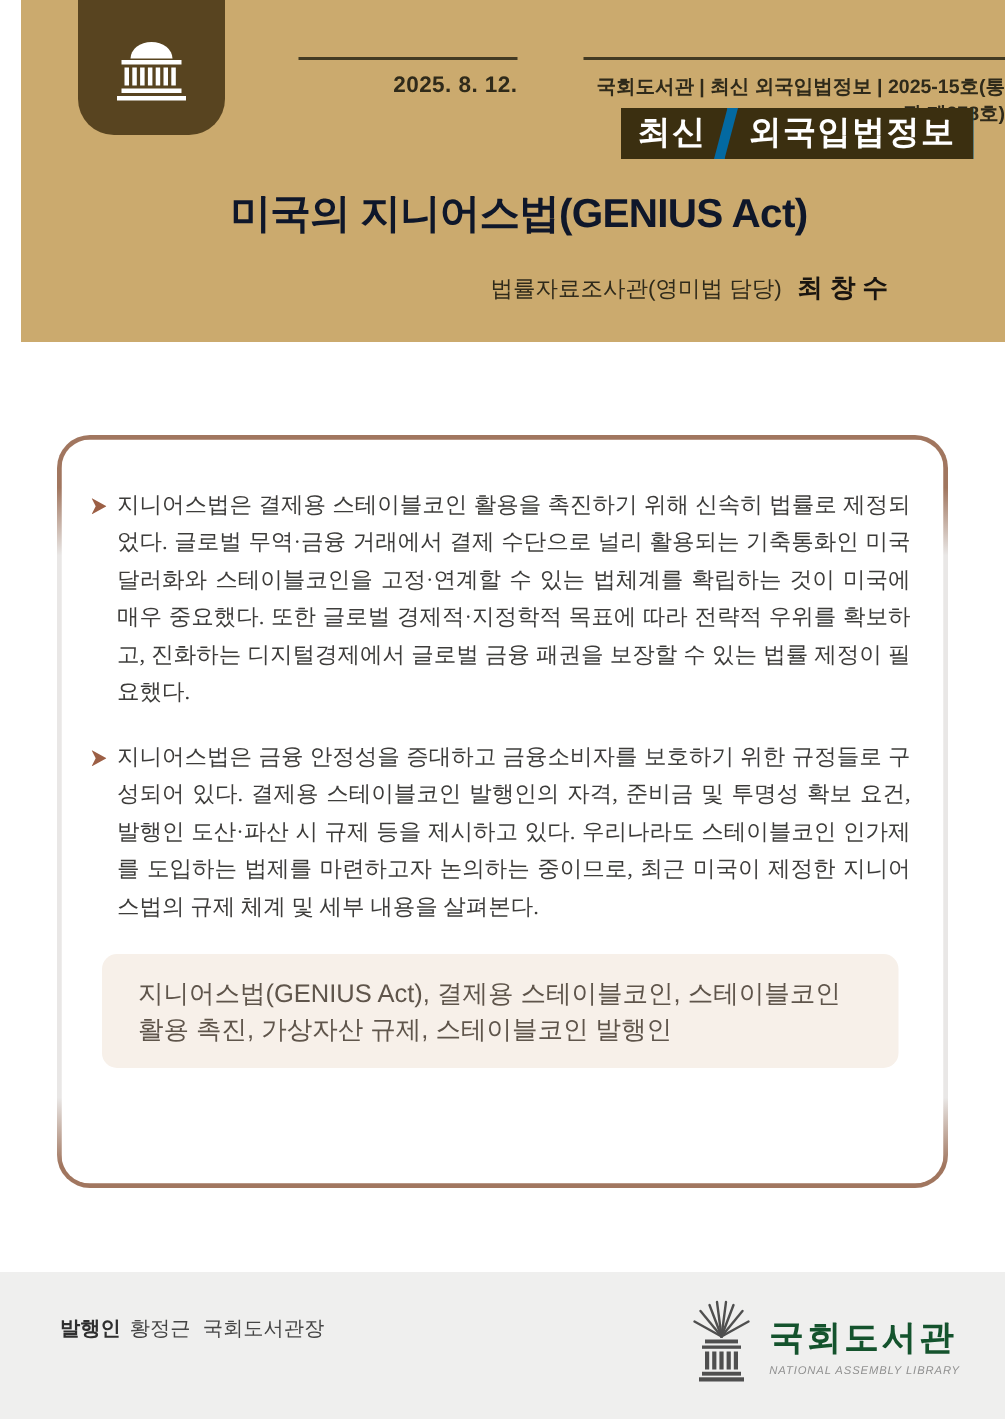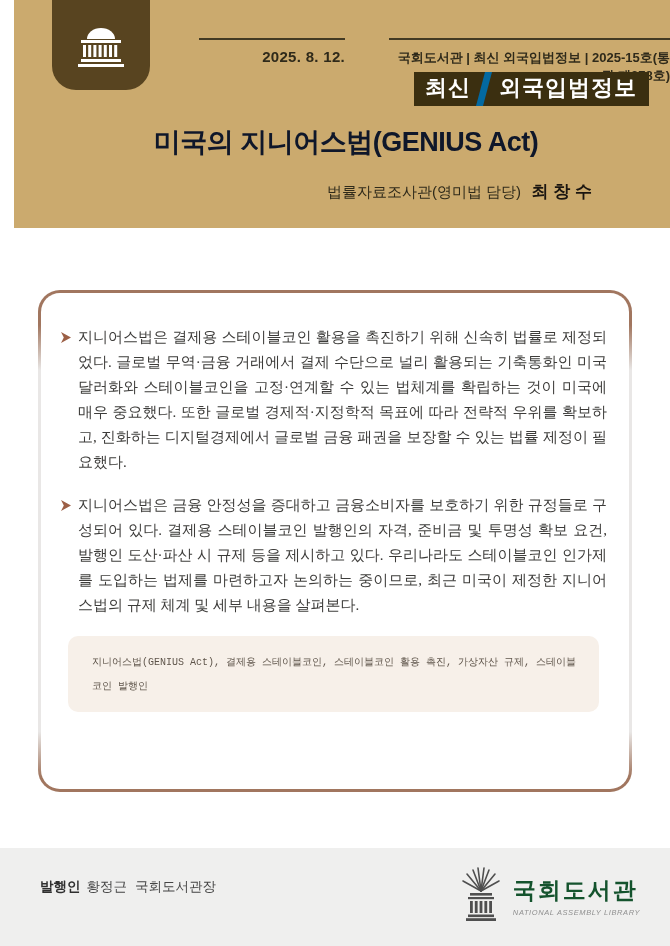--- a/index.html
+++ b/index.html
@@ -50,21 +50,21 @@
   .bullet{flex:none;width:10px;height:11px;margin:7px 7px 0 0;background:var(--bullet);
     clip-path:polygon(0 0,100% 50%,0 100%,28% 50%);}
   .para-text{font-family:"Liberation Serif","DejaVu Serif",serif;font-size:15px;line-height:25px;
     color:var(--body-text);text-align:justify;}
 
   .keyword-box{margin:15px 8px 0 7px;background:var(--kw-bg);border-radius:10px;
     min-height:56px;display:flex;padding:15px 20px 13px 24px;}
   .kw-label-wrap{flex:none;width:84px;display:flex;align-items:flex-start;}
   .kw-bar{width:3px;height:14px;background:var(--kw-bar);margin:2px 7px 0 0;}
   .kw-label{font-size:14px;font-weight:800;color:var(--kw-label);}
-  .kw-text{flex:1;font-size:10px;line-height:24px;color:var(--kw-text);font-family:Liberation Mono, monospace;}
+  .kw-text{flex:1;font-size:17px;line-height:24px;color:var(--kw-text);}
 
   
   .footer{position:absolute;left:0;top:848px;width:670px;height:98px;background:var(--footer-bg);}
   .pub-info{position:absolute;left:40px;top:28px;font-size:13.5px;line-height:24px;color:var(--footer-text);font-family:Liberation Mono, monospace;}
   .pub-label{font-weight:800;color:#2f2f2f;margin-right:6px;}
   .footer-logo{position:absolute;right:30px;top:18px;display:flex;align-items:center;}
   .footer-logo svg{width:44px;height:56px;margin-right:10px;}
   .lib-name{font-size:23px;font-weight:700;color:#14532d;letter-spacing:2px;}
   .lib-name-en{font-size:7.5px;color:#909090;letter-spacing:.6px;margin-top:2px;font-style:italic;}
 </style>

